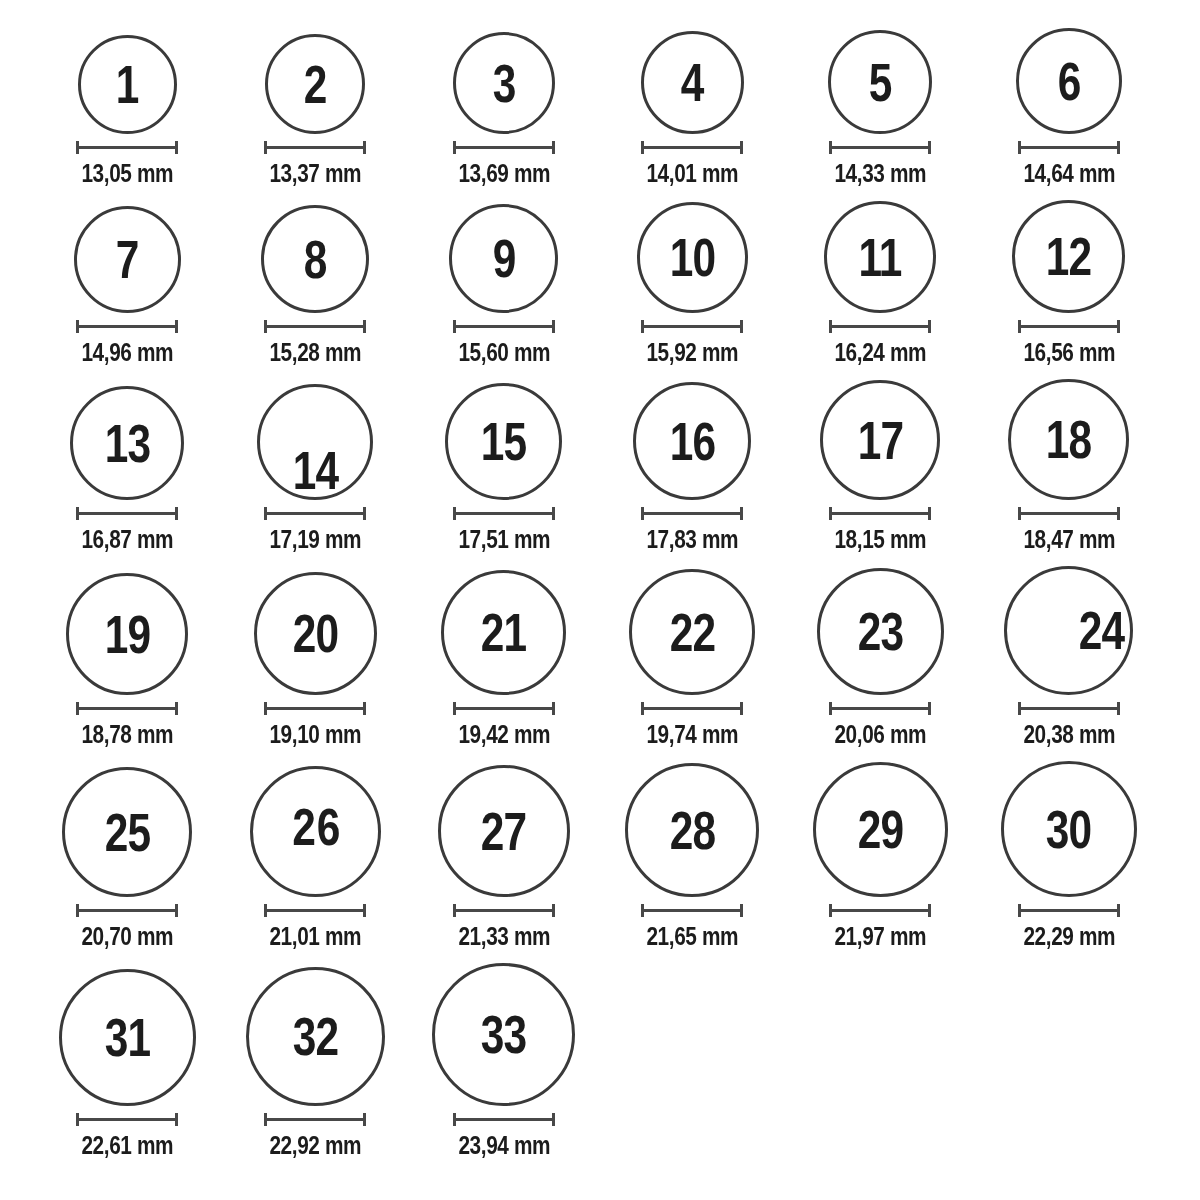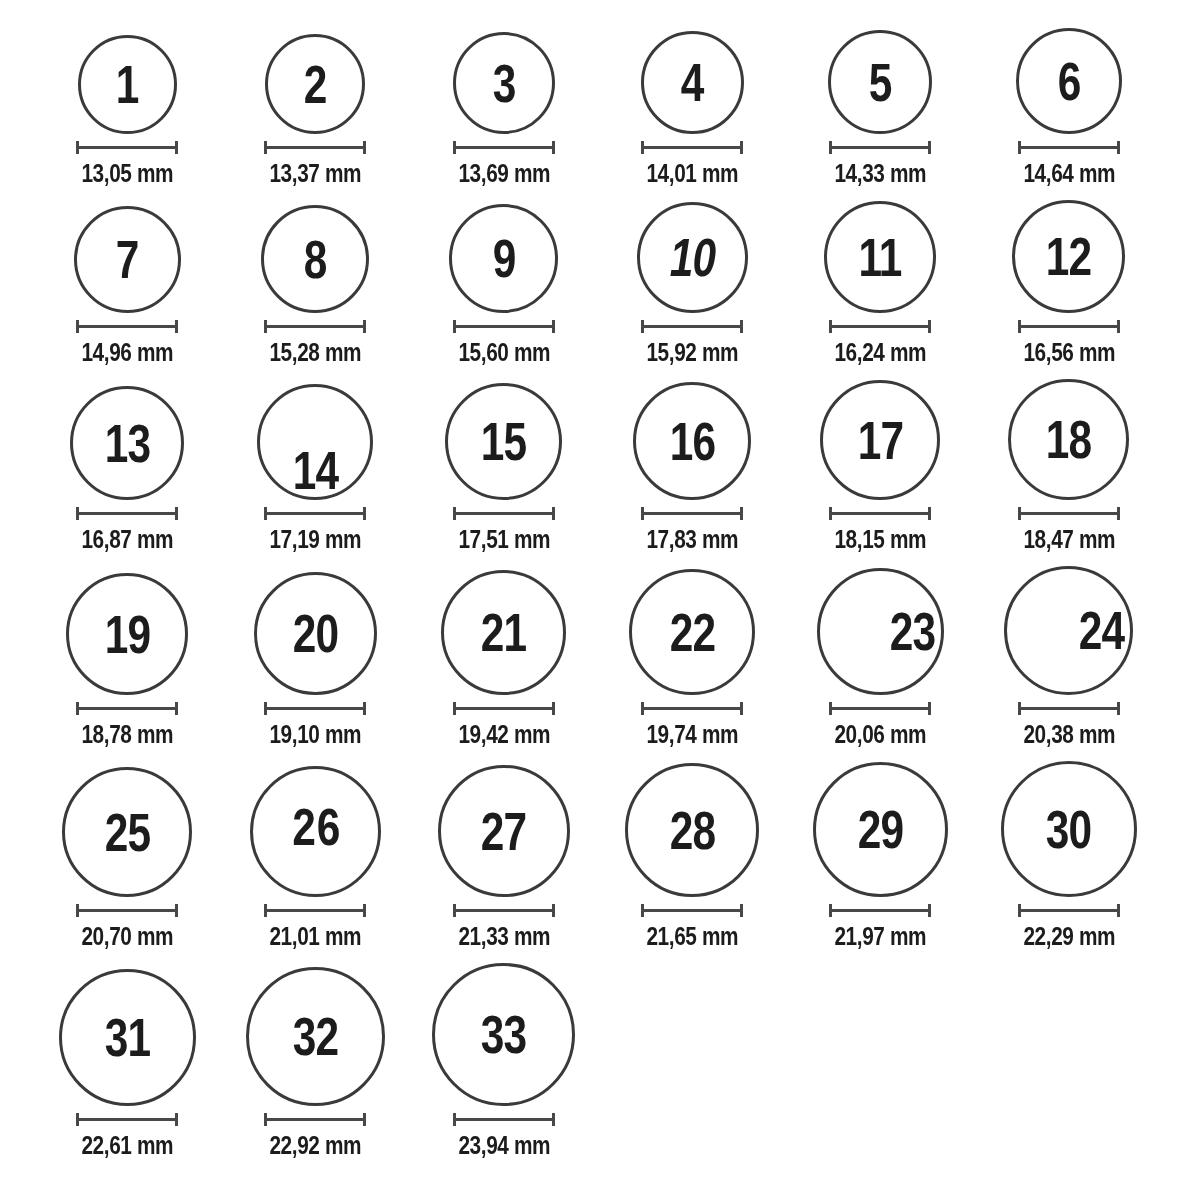--- a/index.html
+++ b/index.html
@@ -141,21 +141,21 @@
 
   <div class="cell">
     <div class="circle" style="width: 109px; height: 109px;">
       <span class="num">9</span>
     </div>
     <div class="ruler"></div>
     <div class="label">15,60 mm</div>
   </div>
 
   <div class="cell">
-    <div class="circle" style="width: 111px; height: 111px; font-style: italic;">
+    <div class="circle" style="width: 111px; height: 111px;">
       <span class="num">10</span>
     </div>
     <div class="ruler"></div>
     <div class="label">15,92 mm</div>
   </div>
 
   <div class="cell">
     <div class="circle" style="width: 112px; height: 112px;">
       <span class="num">11</span>
     </div>
@@ -245,21 +245,21 @@
 
   <div class="cell">
     <div class="circle" style="width: 126px; height: 126px; align-items: center;">
       <span class="num">22</span>
     </div>
     <div class="ruler"></div>
     <div class="label">19,74 mm</div>
   </div>
 
   <div class="cell">
-    <div class="circle" style="width: 127px; height: 127px; justify-content: flex-end;">
+    <div class="circle" style="width: 127px; height: 127px;">
       <span class="num">23</span>
     </div>
     <div class="ruler"></div>
     <div class="label">20,06 mm</div>
   </div>
 
   <div class="cell">
     <div class="circle" style="width: 129px; height: 129px; justify-content: flex-end;">
       <span class="num">24</span>
     </div>

